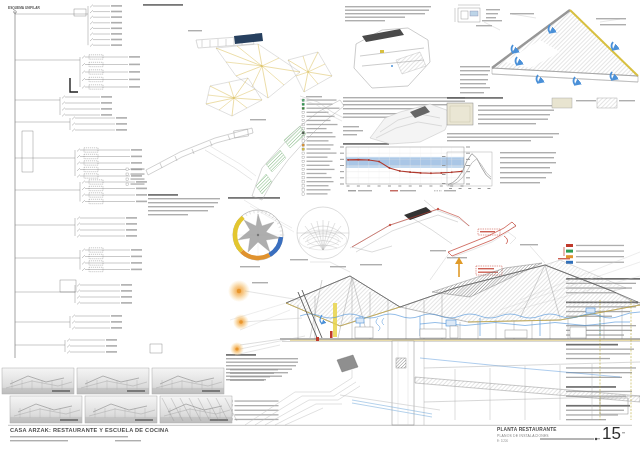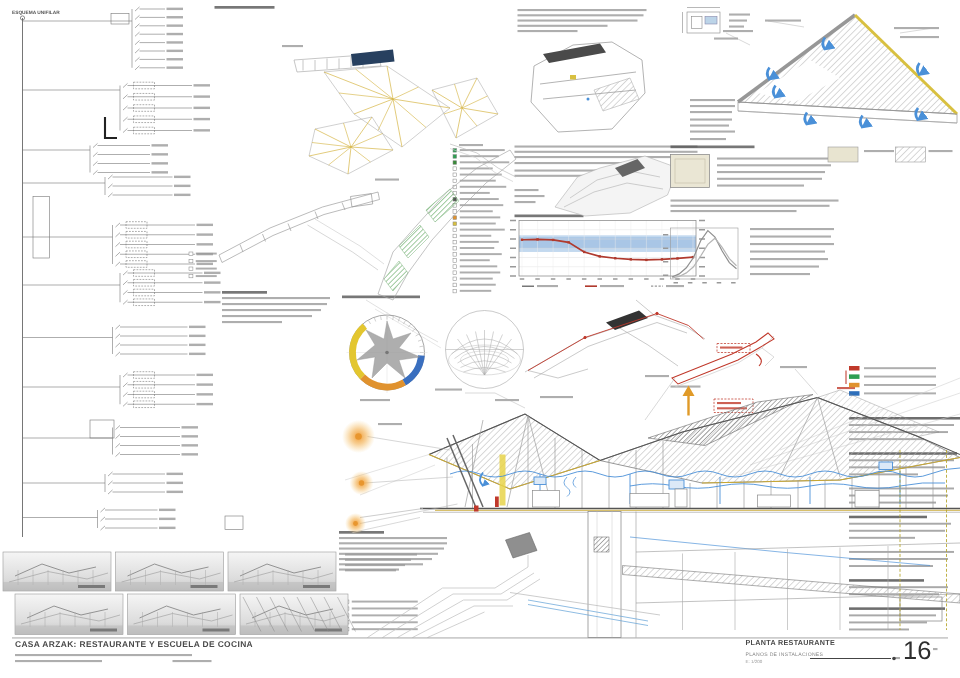--- a/index.html
+++ b/index.html
@@ -962,15 +962,15 @@
   <g>
     <line x1="540" y1="439" x2="594" y2="439" stroke="#444" stroke-width="0.8"></line>
     <circle cx="596" cy="439" r="1.2" fill="#444"></circle>
   </g>
 </svg>
 
 <div class="abs t-title" style="left:10px;top:427px">CASA ARZAK: RESTAURANTE Y ESCUELA DE COCINA</div>
 <div class="abs t-plan" style="left:497px;top:427px">PLANTA RESTAURANTE</div>
 <div class="abs t-sub" style="left:497px;top:434px">PLANOS DE INSTALACIONES</div>
 <div class="abs t-scale" style="left:497px;top:439px">E: 1/200</div>
-<div class="abs t-num" style="left:602px;top:424px">16</div>
+<div class="abs t-num" style="left:602px;top:424px">15</div>
 
 </div>
 
 </body></html>

